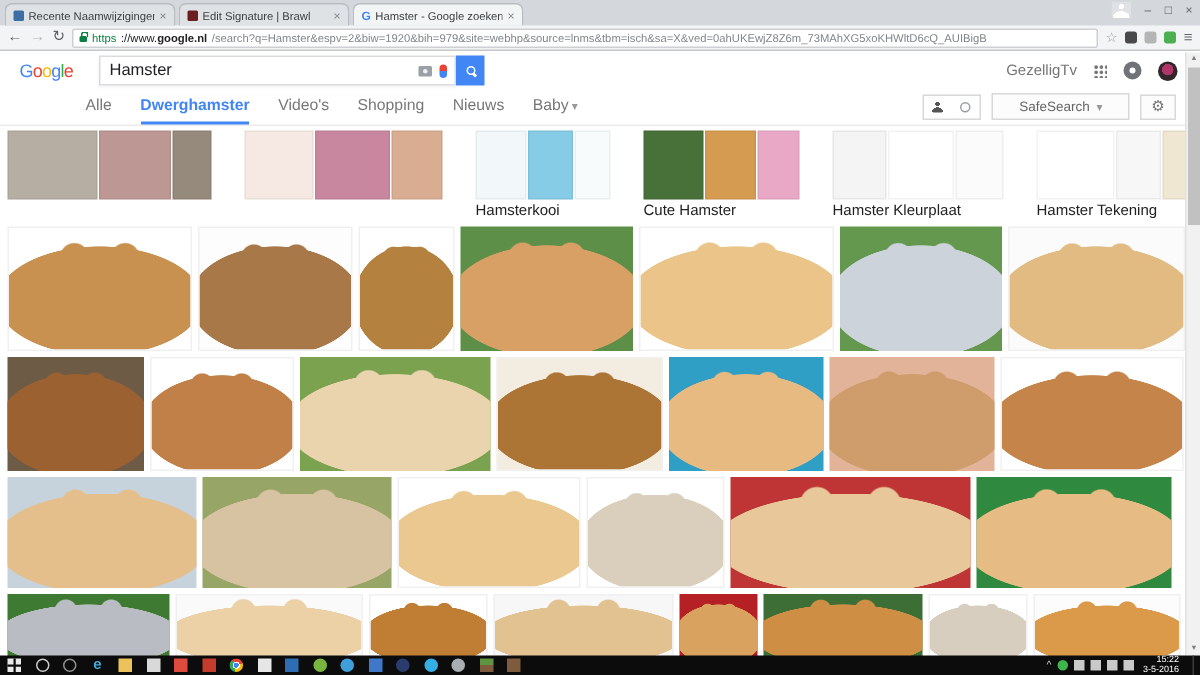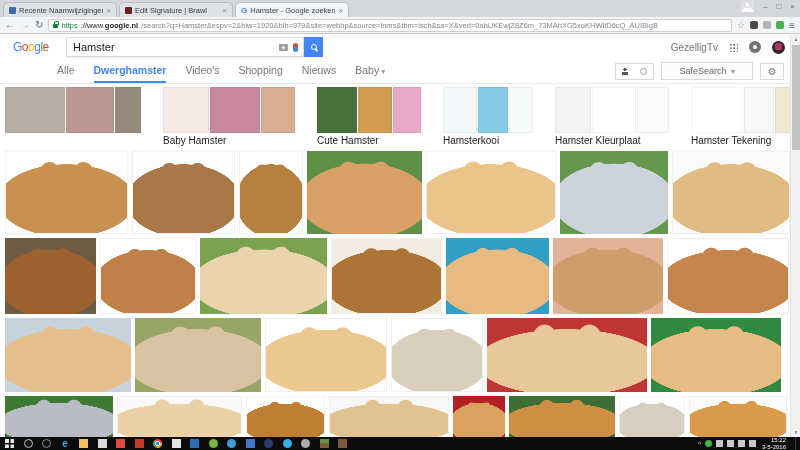--- a/index.html
+++ b/index.html
@@ -200,37 +200,36 @@
         <div class="slice" style="width: 48px; background: rgb(189, 151, 147);"></div>
         <div class="slice" style="width: 26px; background: rgb(149, 138, 124);"></div>
       </div>
     </div>
     <div class="chip">
       <div class="chip-collage">
         <div class="slice" style="width: 46px; background: rgb(246, 233, 228);"></div>
         <div class="slice" style="width: 50px; background: rgb(201, 135, 159);"></div>
         <div class="slice" style="width: 34px; background: rgb(217, 173, 145);"></div>
       </div>
-      <div class="chip-label">Baby Hamster</div>
+    </div>
+    <div class="chip">
+      <div class="chip-collage">
+        <div class="slice" style="width: 34px; background: rgb(242, 248, 250);"></div>
+        <div class="slice" style="width: 30px; background: rgb(134, 204, 230);"></div>
+        <div class="slice" style="width: 24px; background: rgb(247, 251, 252);"></div>
+      </div>
+      <div class="chip-label">Hamsterkooi</div>
     </div>
     <div class="chip">
       <div class="chip-collage">
         <div class="slice" style="width: 40px; background: rgb(72, 113, 58);"></div>
         <div class="slice" style="width: 34px; background: rgb(213, 155, 80);"></div>
         <div class="slice" style="width: 28px; background: rgb(233, 169, 198);"></div>
       </div>
       <div class="chip-label">Cute Hamster</div>
-    </div>
-    <div class="chip">
-      <div class="chip-collage">
-        <div class="slice" style="width: 34px; background: rgb(242, 248, 250);"></div>
-        <div class="slice" style="width: 30px; background: rgb(134, 204, 230);"></div>
-        <div class="slice" style="width: 24px; background: rgb(247, 251, 252);"></div>
-      </div>
-      <div class="chip-label">Hamsterkooi</div>
     </div>
     <div class="chip">
       <div class="chip-collage">
         <div class="slice" style="width: 36px; background: rgb(244, 244, 244);"></div>
         <div class="slice" style="width: 44px; background: rgb(255, 255, 255);"></div>
         <div class="slice" style="width: 32px; background: rgb(251, 251, 251);"></div>
       </div>
       <div class="chip-label">Hamster Kleurplaat</div>
     </div>
     <div class="chip">

